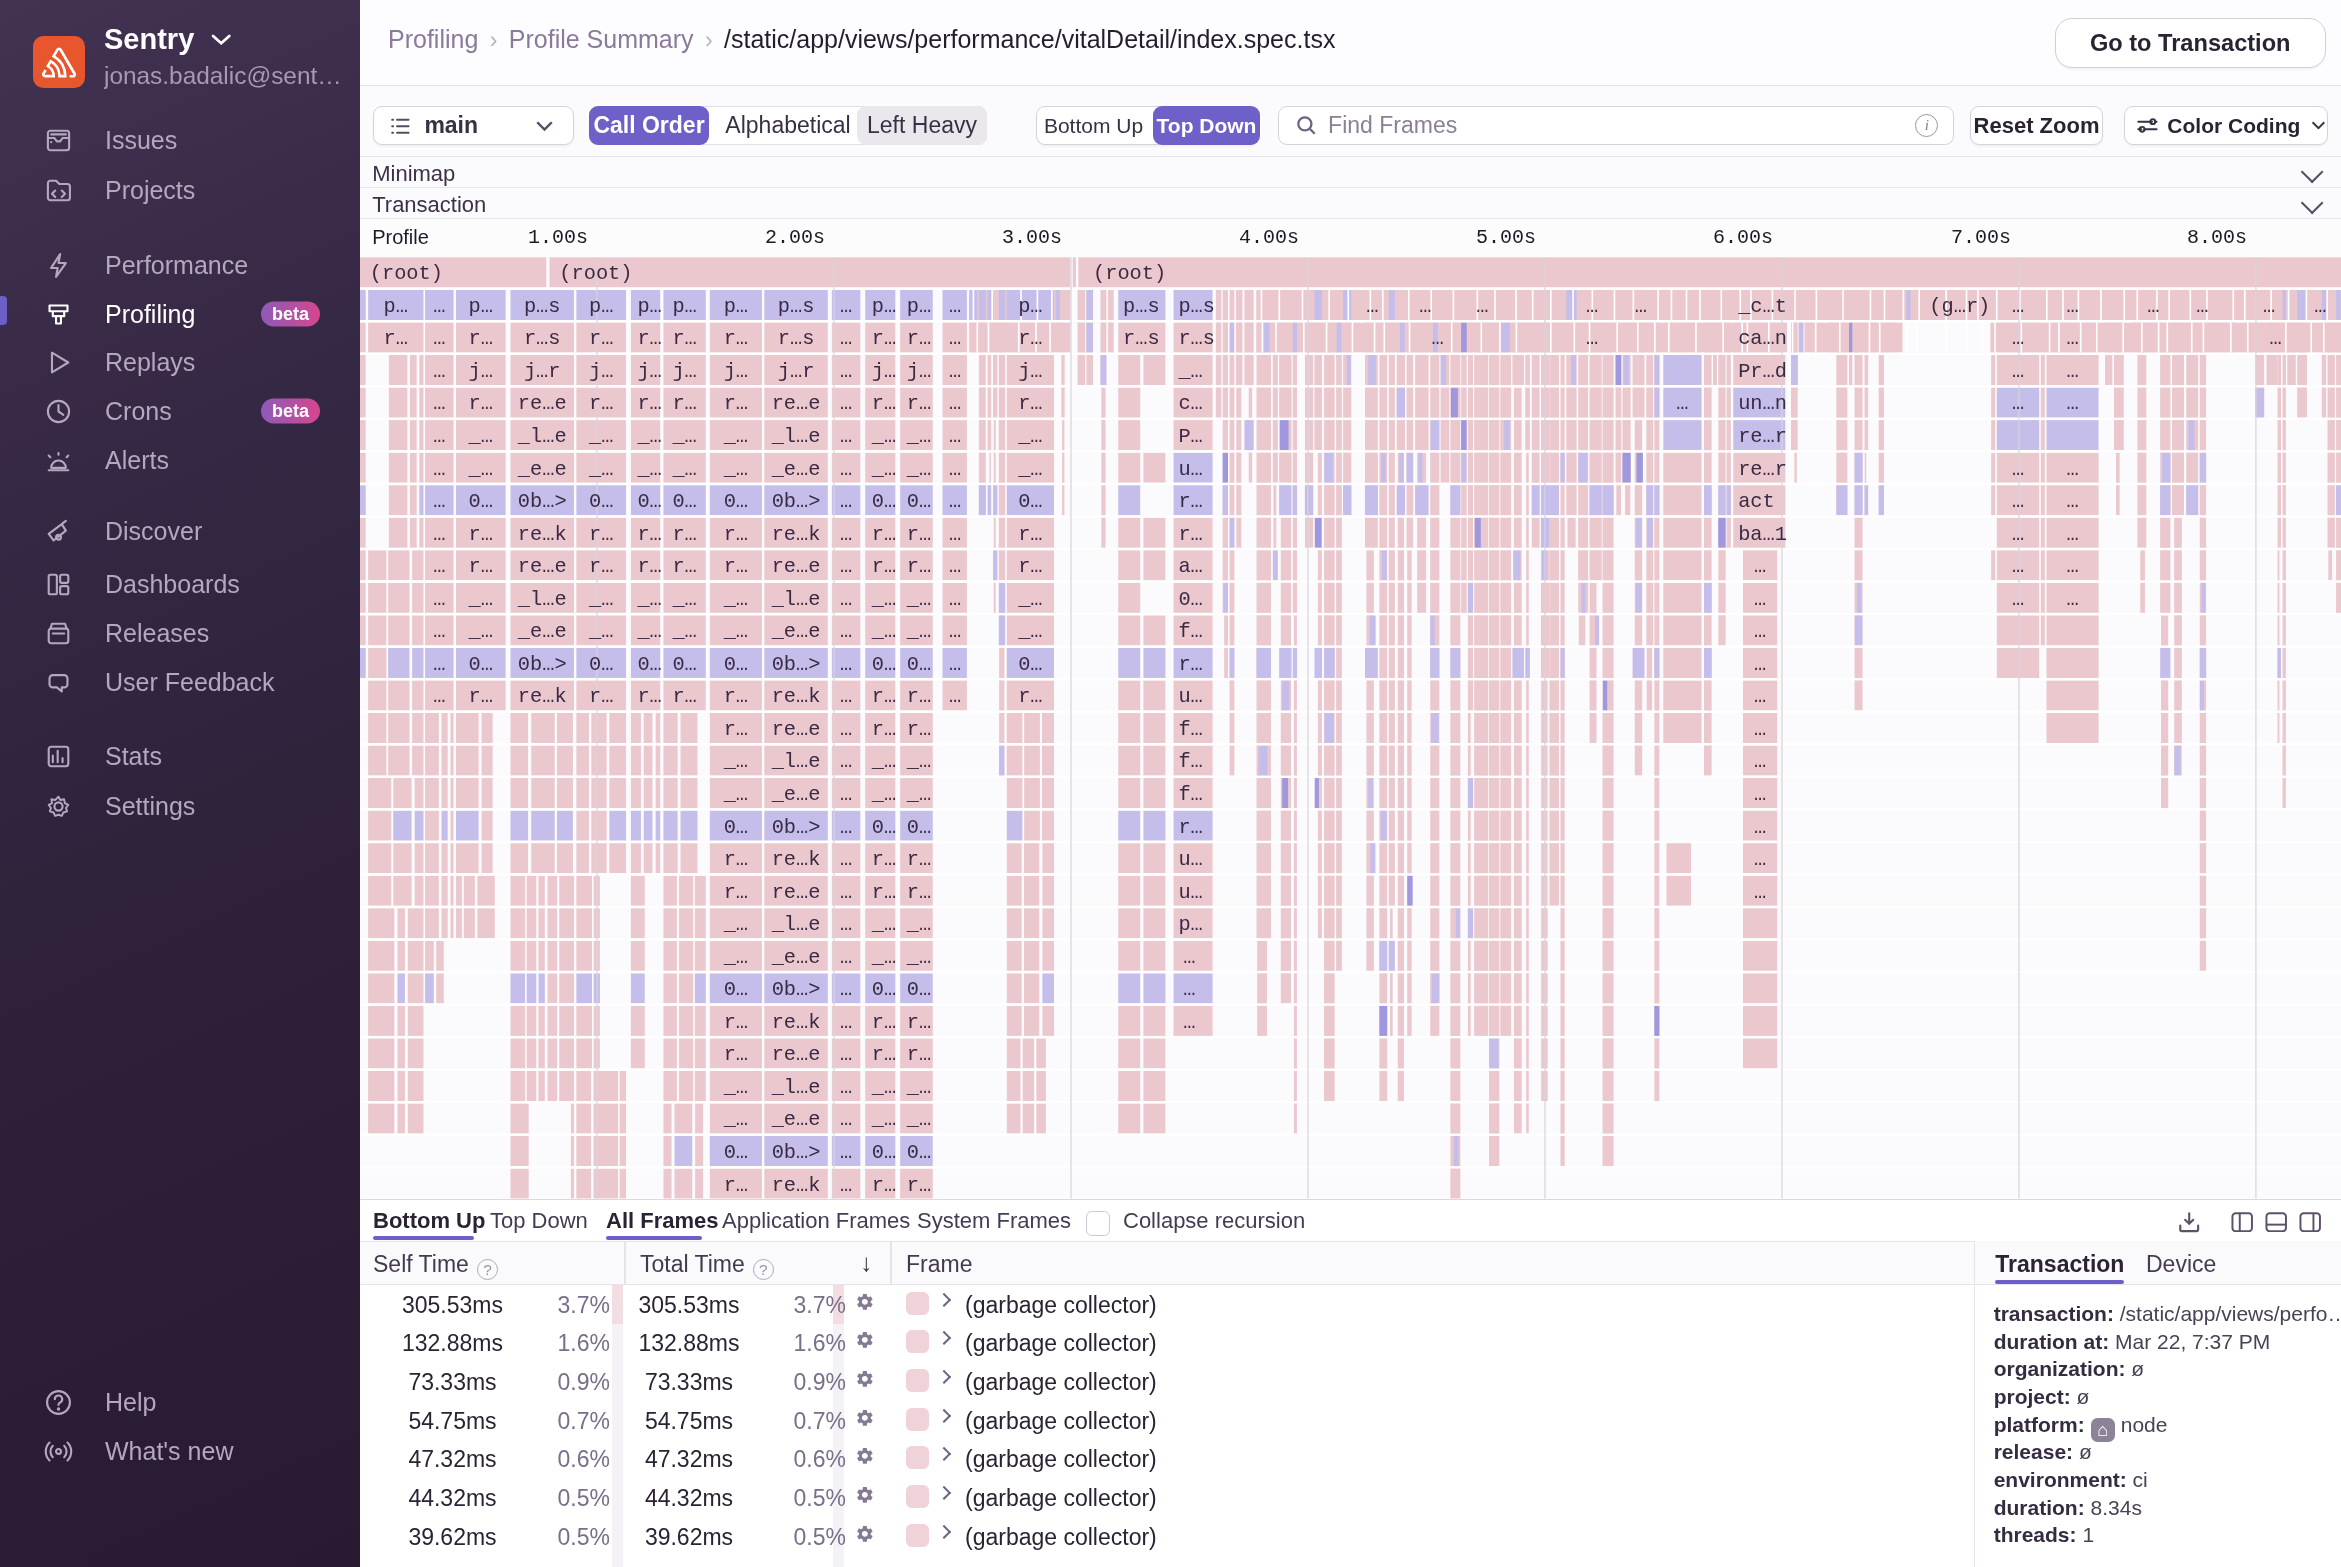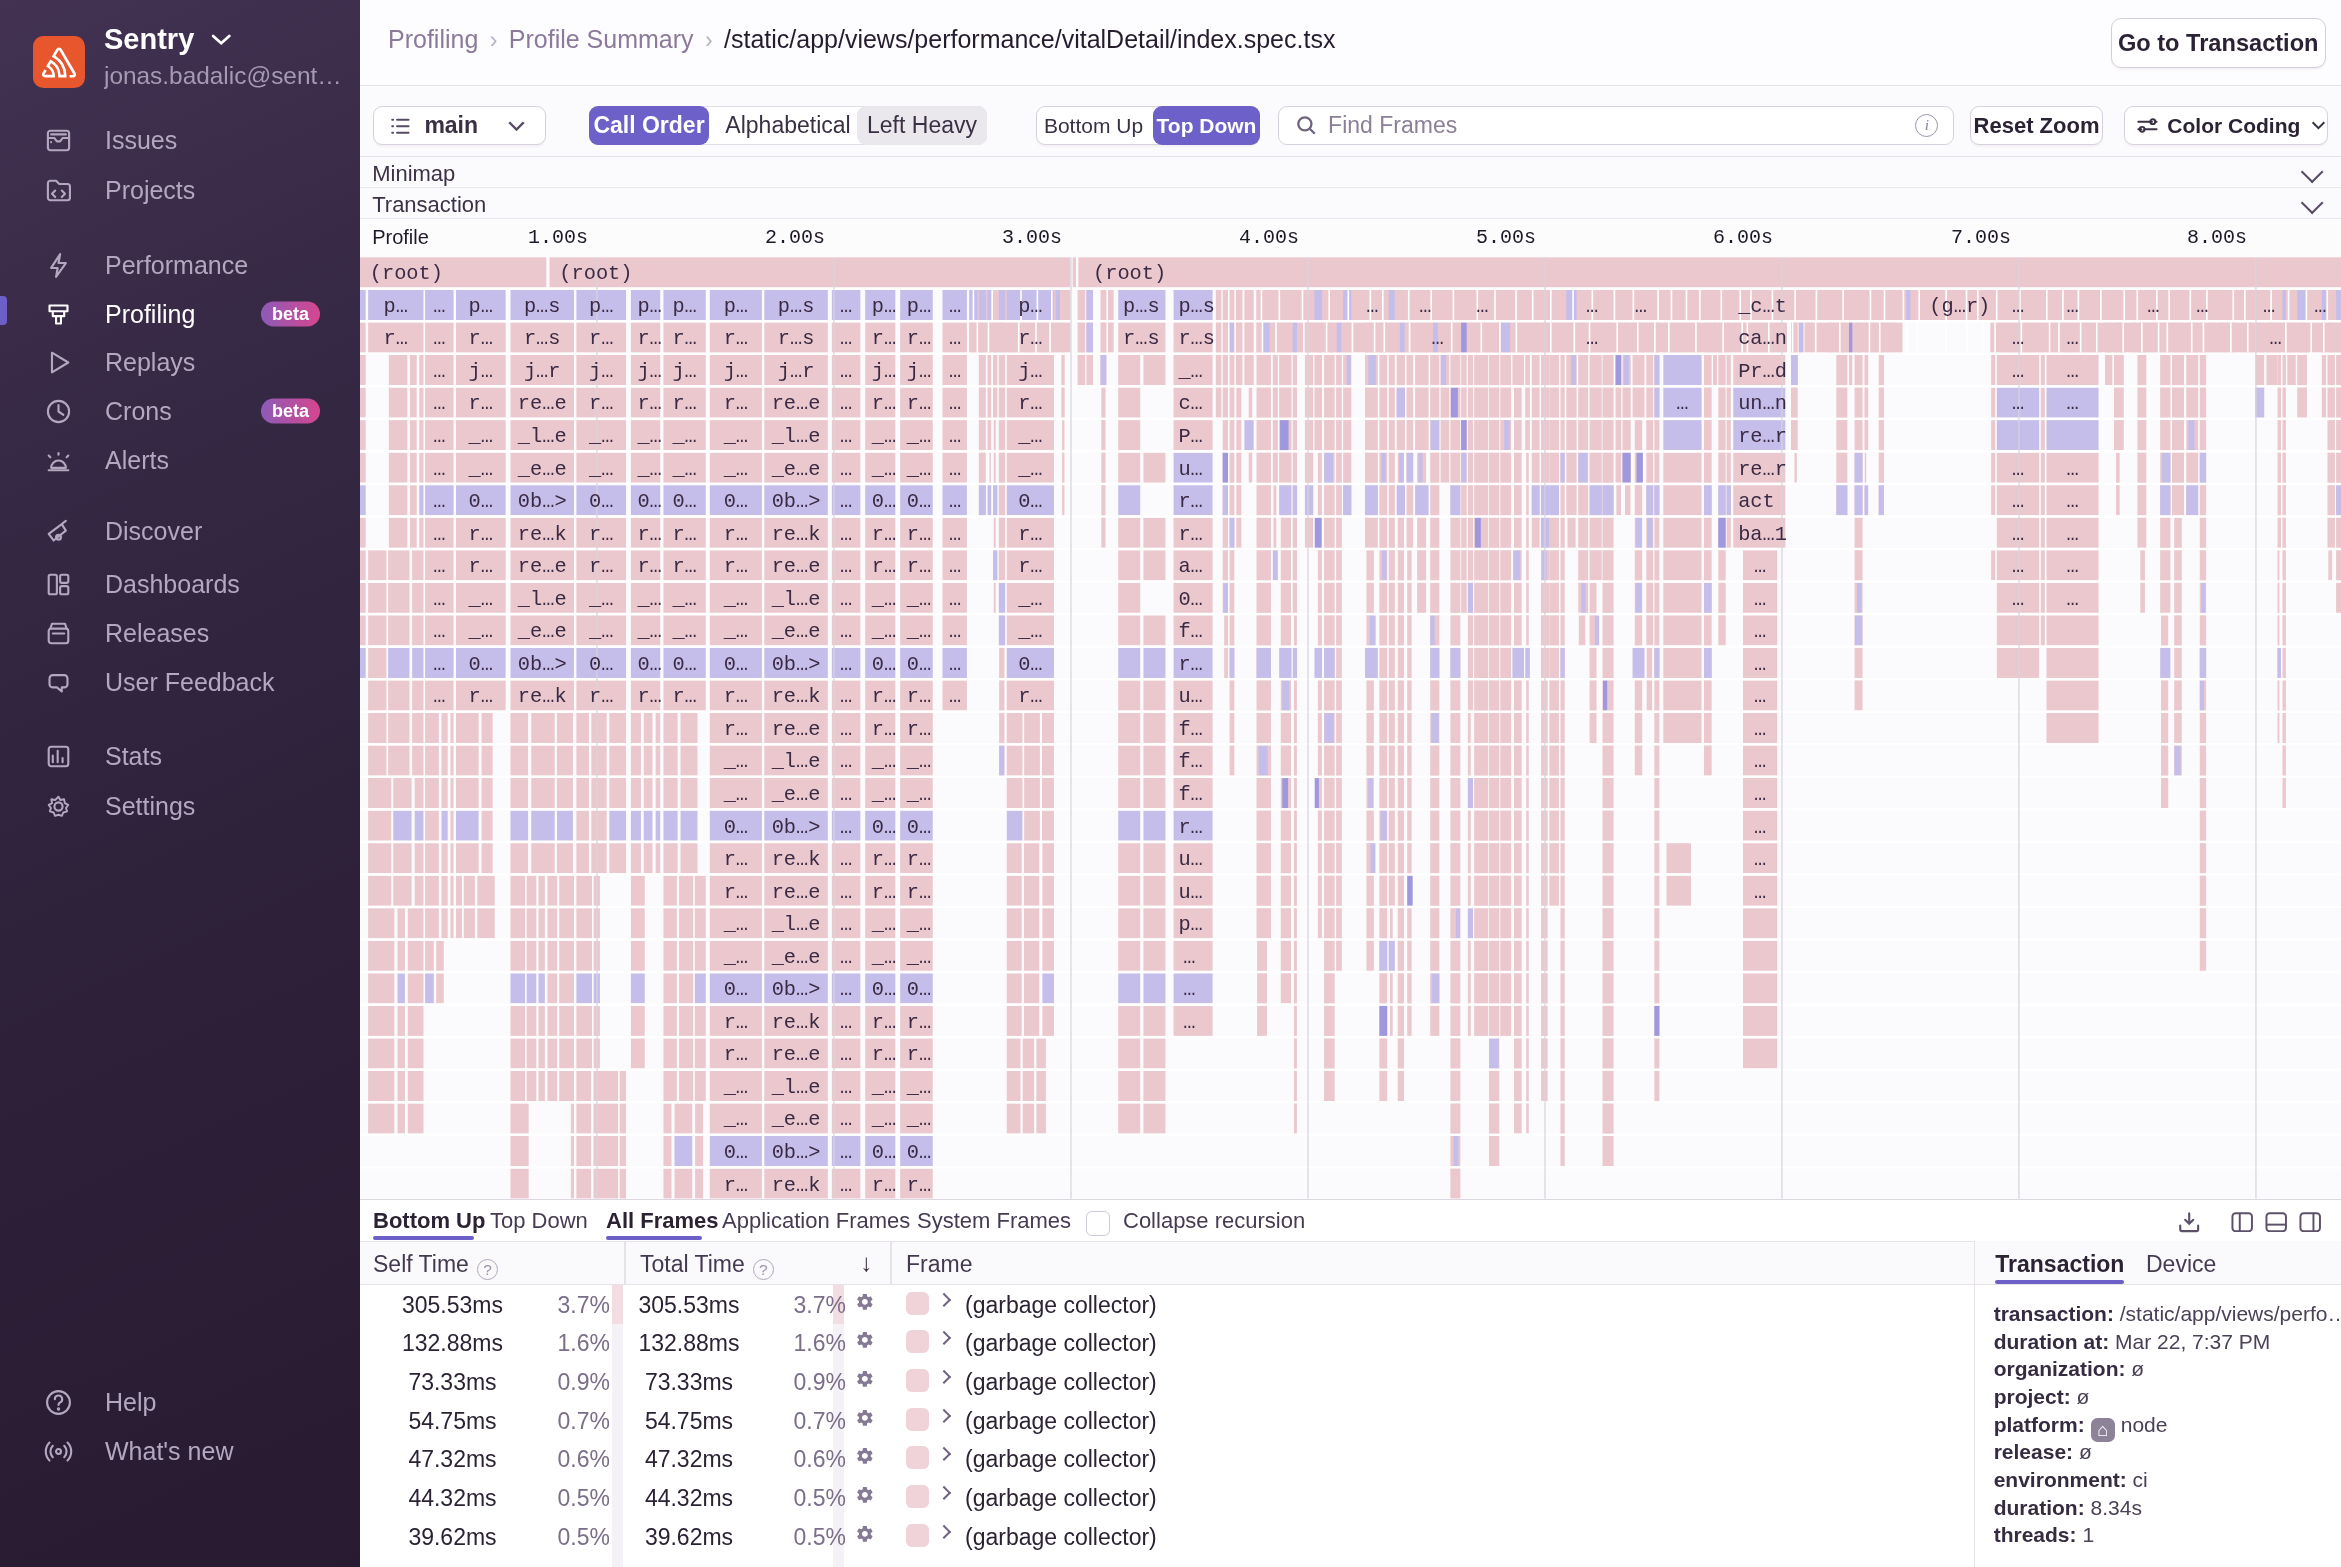--- a/index.html
+++ b/index.html
@@ -19,21 +19,21 @@
  background:linear-gradient(90deg,#8d5bb8,#d6468e);color:#fff;font-size:18px;display:flex;align-items:center;justify-content:center;font-weight:700}
 #selbar{position:absolute;left:0px;top:296px;width:7.3px;height:29px;background:#6c5fc7;border-radius:0 4.1px 4.1px 0}
 svg.lic{stroke:#b4a8c0;stroke-width:2.6;fill:none;stroke-linecap:round;stroke-linejoin:round}
 .sel svg.lic{stroke:#fff}
 
 #main{position:absolute;left:360px;top:0;width:1981px;height:1567px;background:#fbfafc}
 #crumbs{position:absolute;left:0;top:0;width:1981px;height:86px;background:#fdfcfe;border-bottom:1.6px solid #e4dfe8;font-size:25px}
 #crumbs .in{position:absolute;left:28px;top:25px;color:#8b7a9b}
 #crumbs .dark{color:#251c2e}
 #crumbs .sep{color:#b9b0c4;padding:0 11.4px;font-size:23px}
-#gotot{position:absolute;right:15.5px;top:18px;height:50px;padding:0 6px;border:1.6px solid #d4cdda;border-radius:10px;background:#fff;
+#gotot{position:absolute;right:15.5px;top:18px;height:50px;padding:0 34px;border:1.6px solid #d4cdda;border-radius:17px;background:#fff;
  font-size:23.6px;font-weight:bold;color:#2b2233;display:flex;align-items:center;box-shadow:0 1.6px 1.6px rgba(40,30,60,.04)}
 #toolbar{position:absolute;left:0;top:86px;width:1981px;height:71px;border-bottom:1.6px solid #e4dfe8;background:#fbfafc}
 .btn{position:absolute;top:20.3px;height:39px;border-radius:9px;display:flex;align-items:center;font-size:23px;white-space:nowrap}
 .bord{border:1.6px solid #d7d1dd;background:#fff;box-shadow:0 1.6px 1.6px rgba(40,30,60,.04)}
 .purp{background:#6d60c8;color:#fff;font-weight:bold}
 .seg{color:#3a3044;font-weight:bold}
 
 .colrow{position:absolute;left:0;width:1981px;height:31px;background:#fbfafc;border-bottom:1.6px solid #eae6ee;font-size:22px;color:#3c3147}
 .colrow .lb{position:absolute;left:12.2px;top:4.1px}
 .chev{position:absolute;right:21px;top:6.5px;width:16.3px;height:16.3px;border-right:2.4px solid #584c64;border-bottom:2.4px solid #584c64;transform:rotate(45deg)}
@@ -208,21 +208,21 @@
       <span class="tx">What's new</span>
     </div>
 <div id="selbar"></div>
 </div>
 <div id="main">
 <div id="crumbs">
       <div class="in">Profiling<span class="sep">›</span>Profile Summary<span class="sep">›</span><span class="dark">/static/app/views/performance/vitalDetail/index.spec.tsx</span></div>
     </div>
 <div id="gotot">Go to Transaction</div>
 <div id="toolbar">
-<div class="btn bord" style="left:13px;width:173px;">
+<div class="btn bord" style="left:13px;width:201px;">
 <svg width="24.4" height="24.4" viewBox="0 0 30 30" style="margin-left:14.6px" stroke="#574b63" stroke-width="2.6" stroke-linecap="round">
           <path d="M10 7h14M10 15h14M10 23h14"></path>
           <path d="M4 7h1M4 15h1M4 23h1"></path>
         </svg>
 <span style="margin-left:11.4px;font-weight:bold;color:#3a3044">main</span>
 <svg width="21" height="14.6" viewBox="0 0 26 18" style="position:absolute;right:18px" fill="none" stroke="#574b63" stroke-width="3">
           <path d="M4 4l9 9 9-9"></path>
         </svg>
       </div>
 <div class="btn" style="left:229px;width:398px;border:1.6px solid #e2dde6;background:#fff;"></div>

